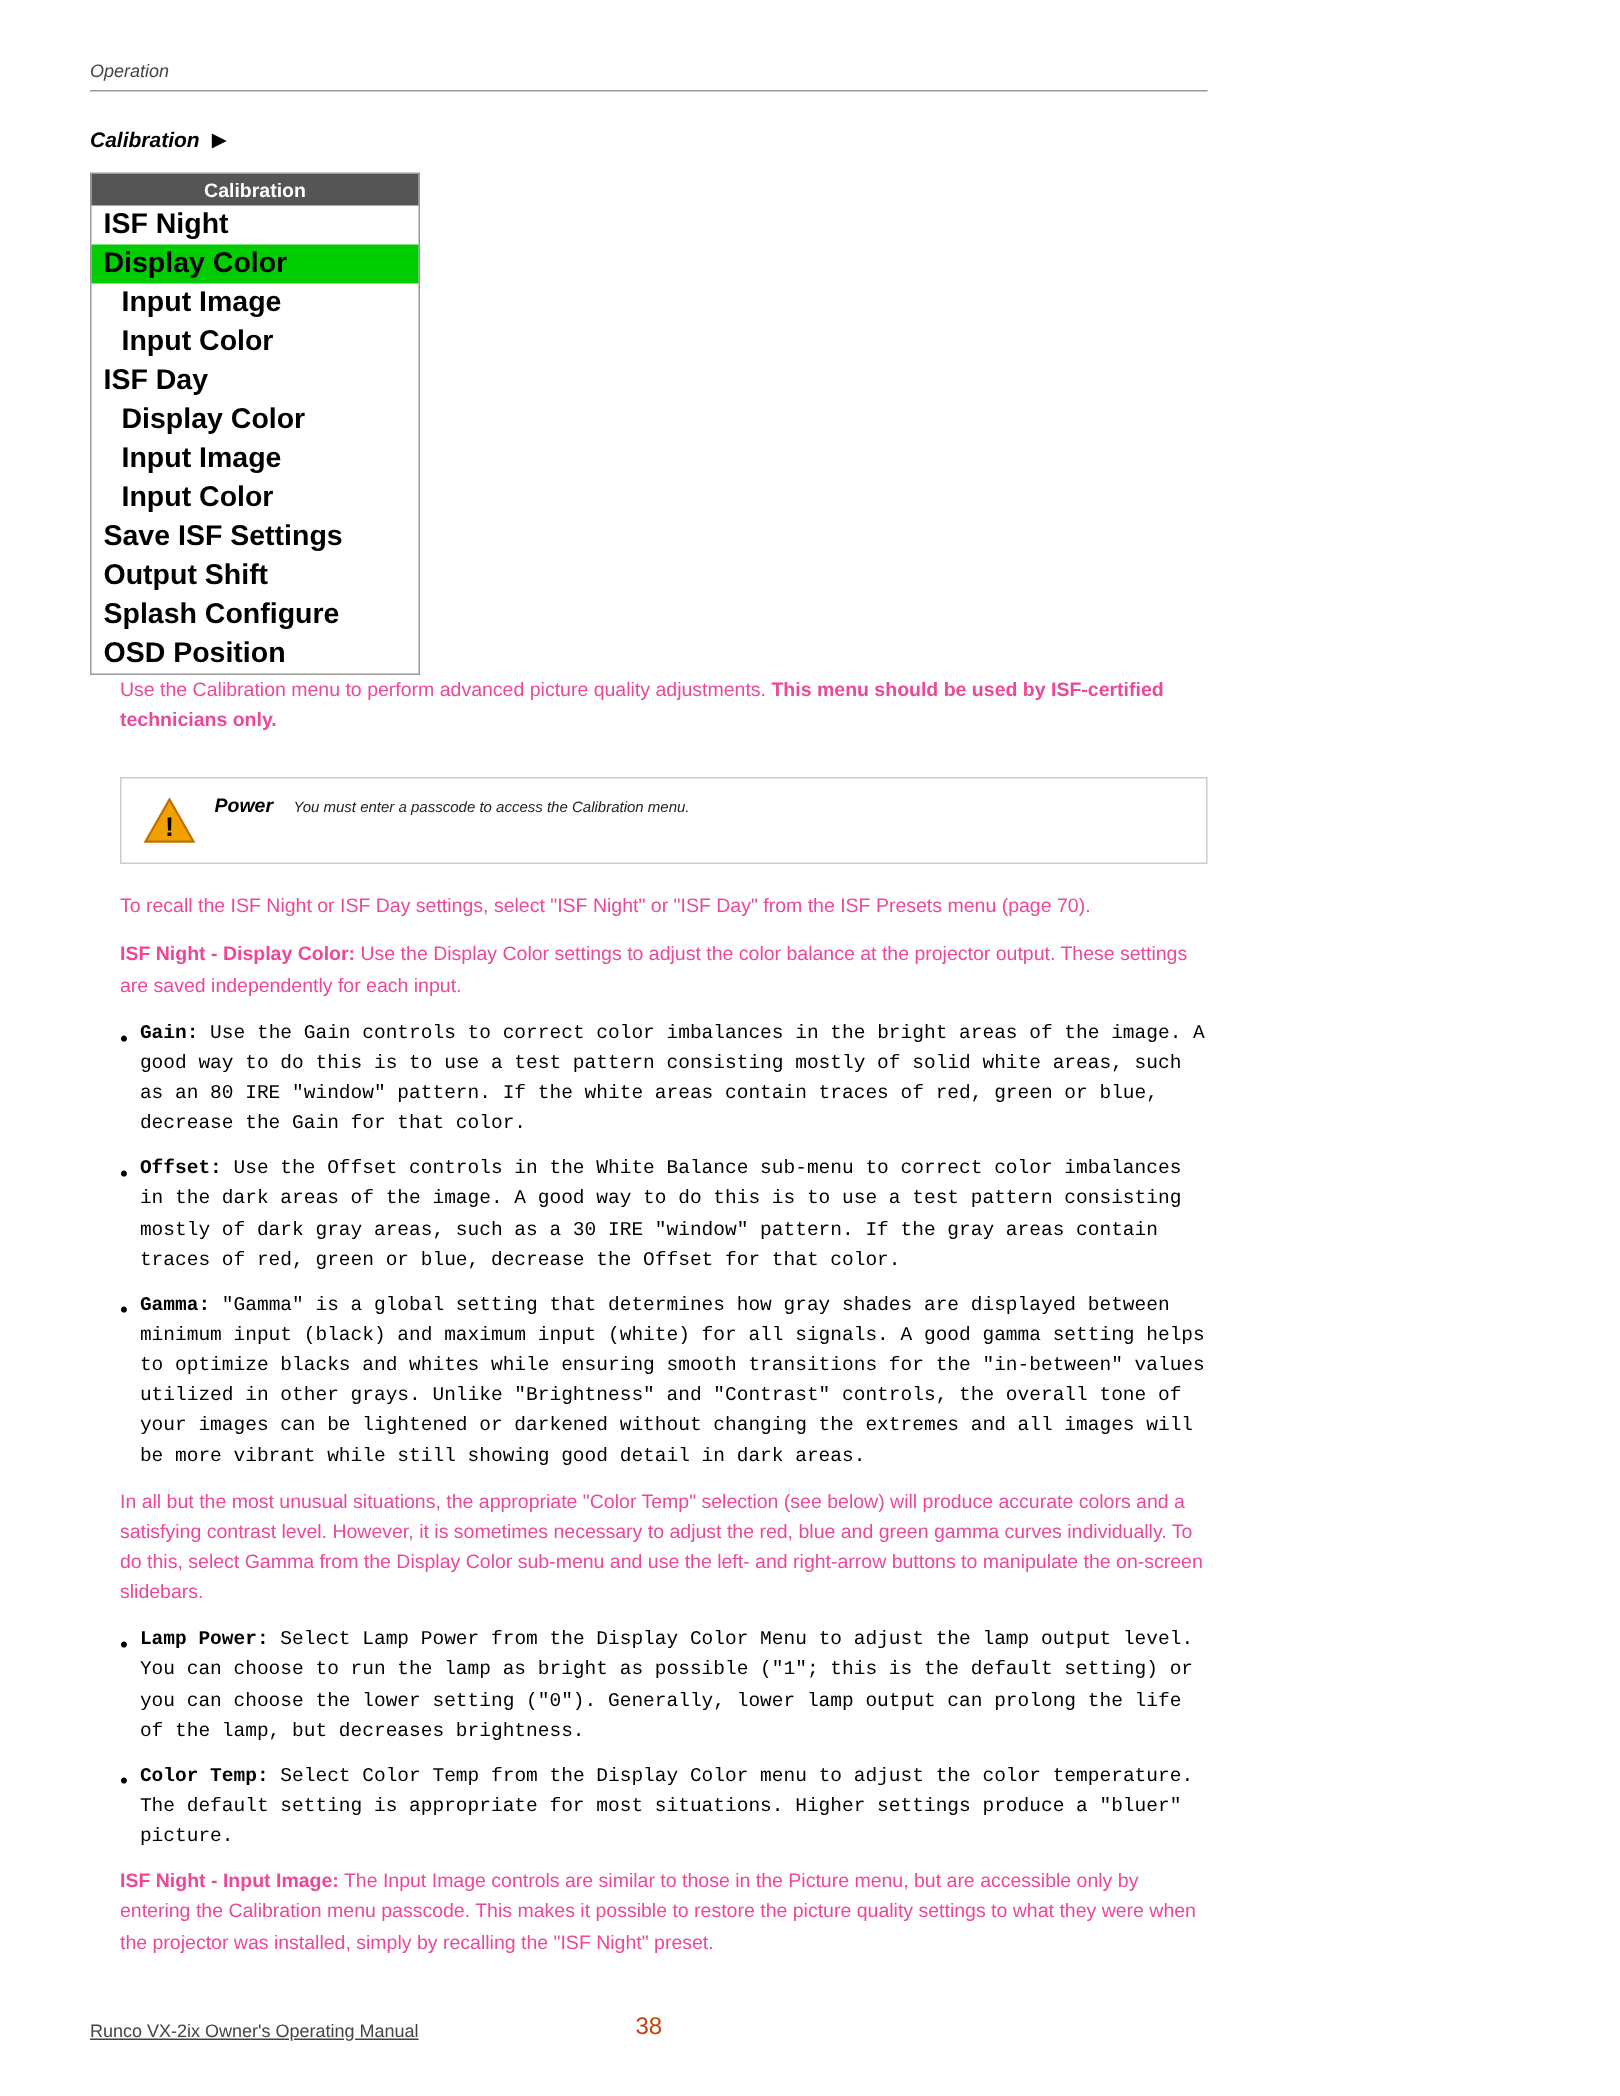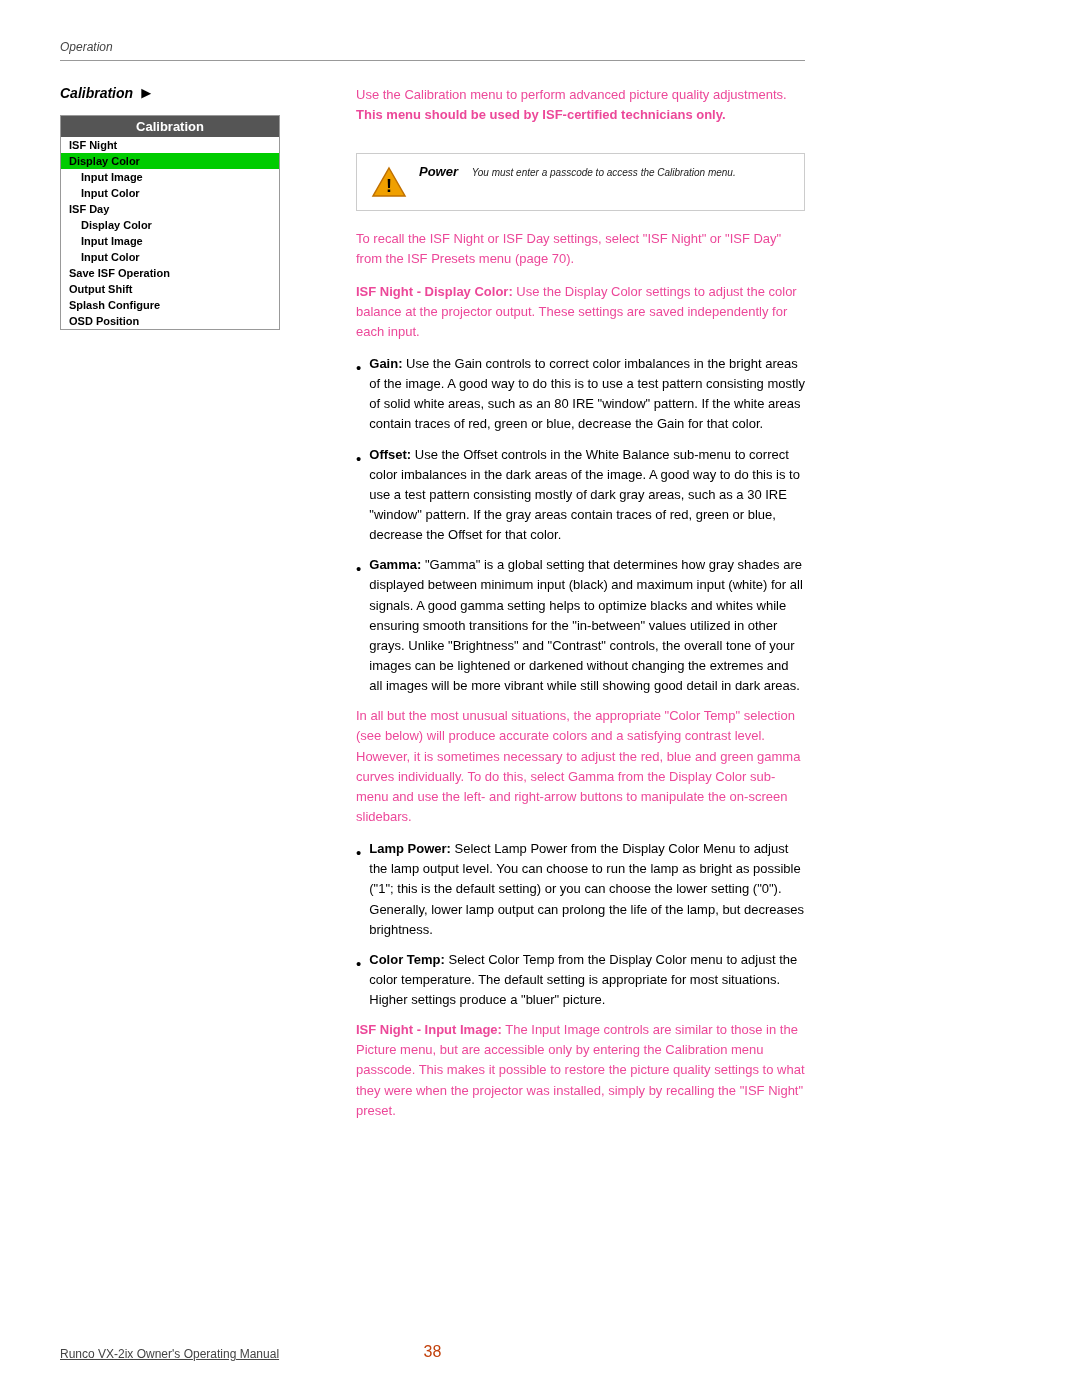--- a/index.html
+++ b/index.html
@@ -23,21 +23,22 @@
       color: #444;
       margin-bottom: 6px;
     }
     .top-rule {
       border: none;
       border-top: 1px solid #999;
       margin-bottom: 24px;
     }
     .content-area {
       display: flex;
-      gap: 16px;
+      gap: 0;
+      flex-direction: column;
     }
     .left-column {
       width: 260px;
       flex-shrink: 0;
       padding-right: 20px;
     }
     .right-column {
       flex: 1;
       padding-left: 20px;
     }
@@ -68,21 +69,21 @@
       background: #555;
       color: #fff;
       font-weight: bold;
       padding: 3px 8px;
       text-align: center;
       font-size: 13px;
     }
     .menu-item {
       padding: 2px 8px;
       color: #000;
-      font-size: 11px;
+      font-size: 19px;
     }
     .menu-item.bold-item {
       font-weight: bold;
     }
     .menu-item.indented {
       padding-left: 20px;
       font-weight: bold;
     }
     .menu-item.highlighted {
       background: #00cc00;
@@ -138,20 +139,21 @@
       line-height: 1.55;
     }
     .bullet-dot {
       flex-shrink: 0;
       margin-right: 8px;
       margin-top: 2px;
       font-size: 15px;
     }
     .bullet-text {
       flex: 1;
+      font-family: Liberation Mono, monospace;
     }
     .page-footer {
       position: absolute;
       bottom: 36px;
       left: 0;
       width: 100%;
       display: flex;
       justify-content: flex-start;
       padding: 0 60px;
       font-size: 12px;
@@ -187,21 +189,21 @@
       <div class="menu-box">
         <div class="menu-title-row">Calibration</div>
         <div class="menu-item bold-item">ISF Night</div>
         <div class="menu-item highlighted">Display Color</div>
         <div class="menu-item indented">Input Image</div>
         <div class="menu-item indented">Input Color</div>
         <div class="menu-item bold-item">ISF Day</div>
         <div class="menu-item indented">Display Color</div>
         <div class="menu-item indented">Input Image</div>
         <div class="menu-item indented">Input Color</div>
-        <div class="menu-item bold-item">Save ISF Operation</div>
+        <div class="menu-item bold-item">Save ISF Settings</div>
         <div class="menu-item bold-item">Output Shift</div>
         <div class="menu-item bold-item">Splash Configure</div>
         <div class="menu-item bold-item">OSD Position</div>
       </div>
     </div>
 
     <div class="right-column">
 
       <div style="display:flex; gap:20px; margin-bottom:16px;">
         <div style="flex:1;">

